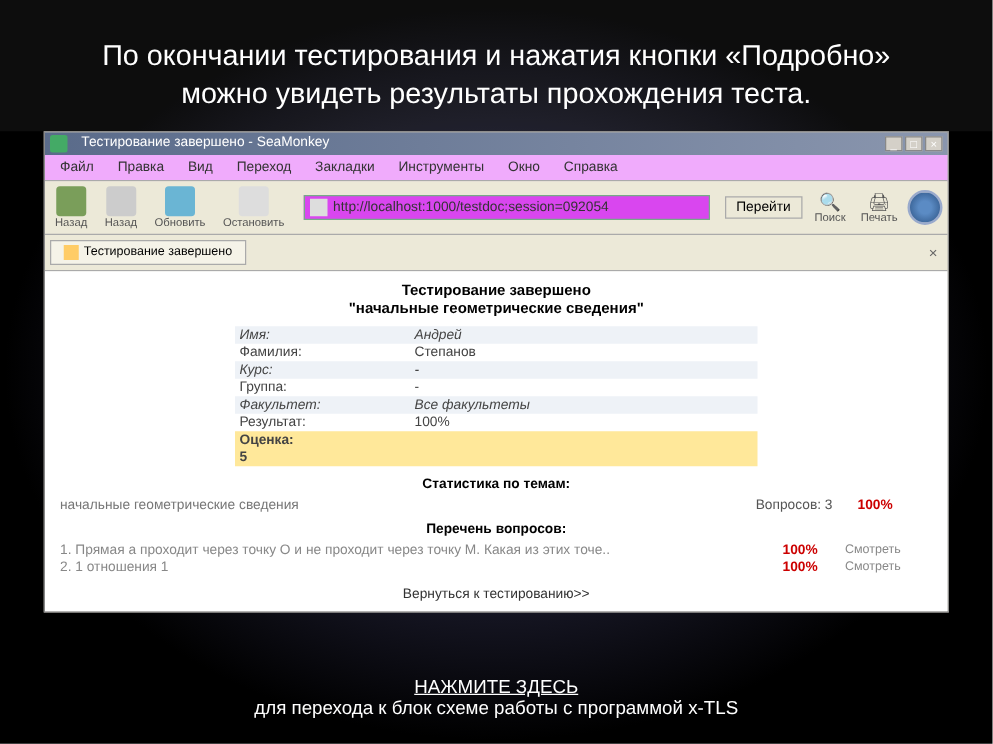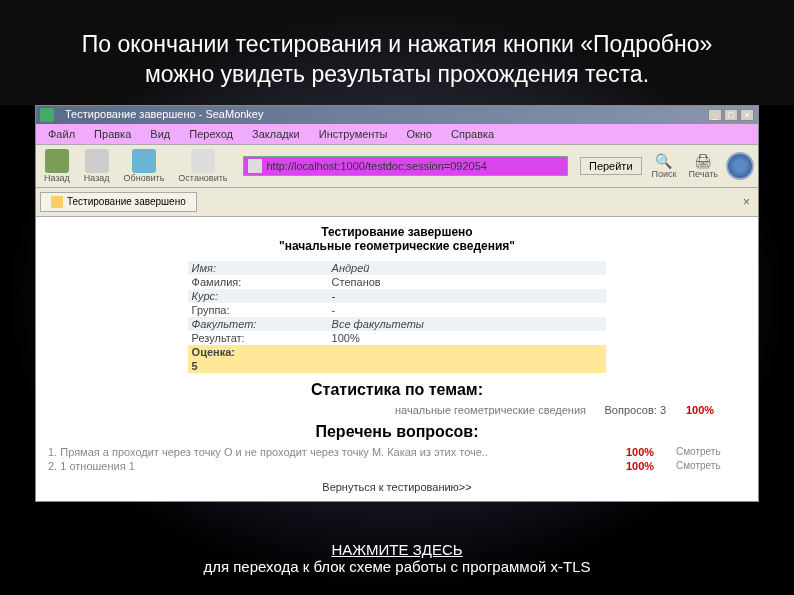--- a/index.html
+++ b/index.html
@@ -60,23 +60,23 @@
 .tab-icon { width: 12px; height: 12px; background: #fc6; }
 .tab-close { margin-left: auto; padding: 0 4px; font-size: 12px; color: #666; }
 .content { background: #fff; padding: 8px 12px; min-height: 260px; }
 .test-header { text-align: center; font-weight: bold; font-size: 12px; color: #000; margin-bottom: 8px; }
 .info-table { width: 60%; margin: 0 auto 8px; font-size: 11px; }
 .info-row { display: flex; }
 .info-label { width: 140px; padding: 1px 4px; color: #444; }
 .info-value { flex: 1; padding: 1px 4px; color: #444; }
 .row-alt { background: #eef2f7; font-style: italic; }
 .grade-row { background: #ffe89a; color: #c00; font-weight: bold; flex-direction: column; }
-.section-header { text-align: center; font-weight: bold; font-size: 16px; margin: 6px 0 4px; color: #000; }
+.section-header { text-align: center; font-weight: bold; font-size: 11px; margin: 6px 0 4px; color: #000; }
 .stats-row { display: flex; font-size: 11px; padding: 1px 0; }
-.stats-topic { flex: 1; color: #777; text-align: right; }
+.stats-topic { flex: 1; color: #777; }
 .stats-q { width: 100px; text-align: right; color: #555; padding-right: 20px; }
 .stats-pct { width: 60px; color: #c00; font-weight: bold; }
 .q-row { display: flex; font-size: 11px; padding: 1px 0; color: #888; align-items: center; }
 .q-text { flex: 1; }
 .q-pct { width: 50px; color: #c00; font-weight: bold; }
 .q-action { width: 70px; color: #888; font-size: 10px; }
 .return-link { text-align: center; margin-top: 8px; font-size: 11px; color: #333; }
 .footer {
   position: absolute;
   bottom: 20px;

